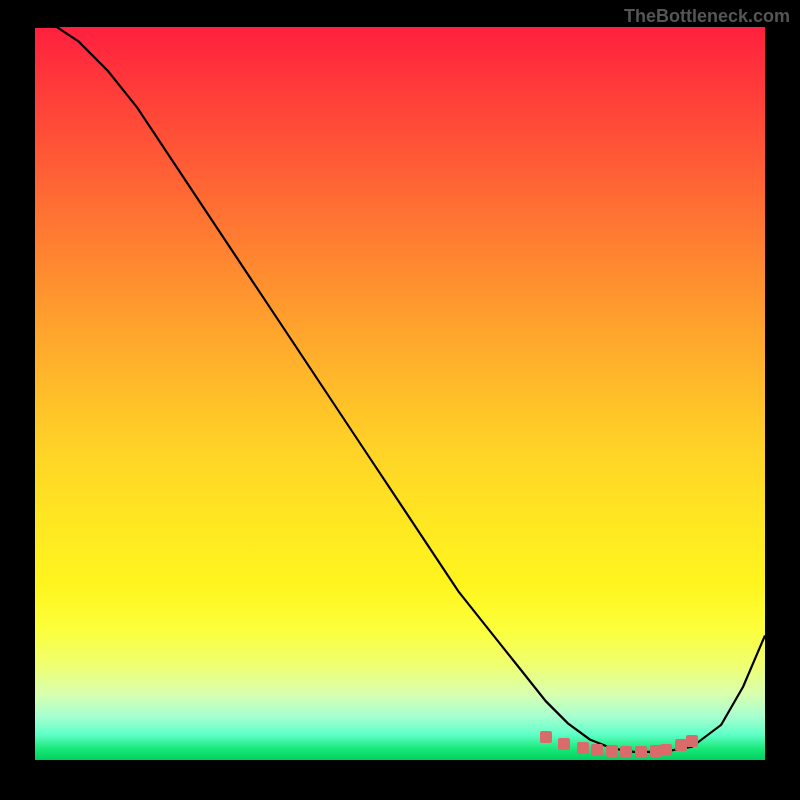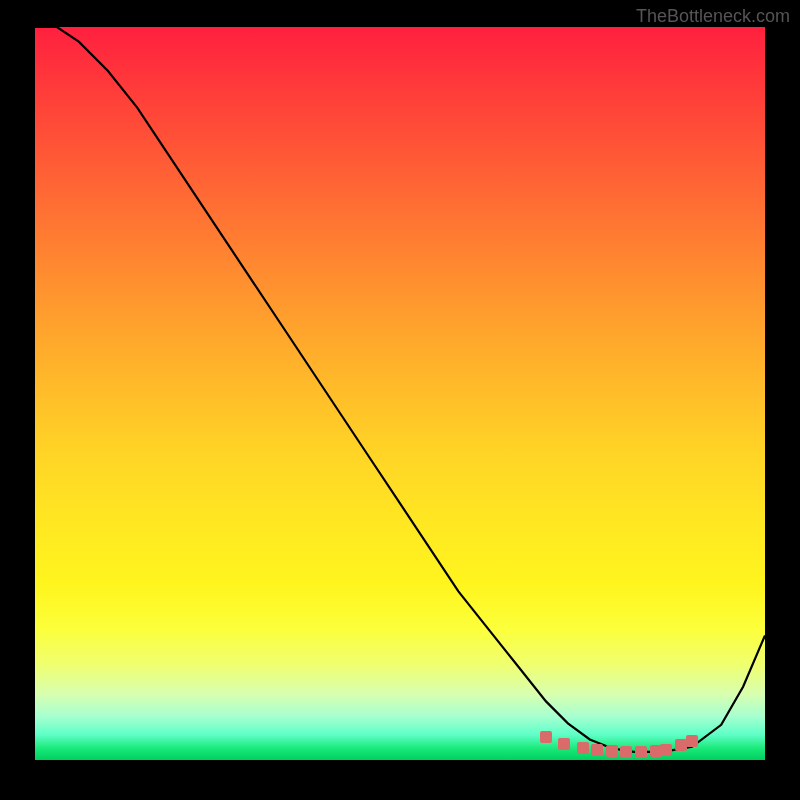--- a/index.html
+++ b/index.html
@@ -10,21 +10,21 @@
     font-family: Arial, sans-serif;
     position: relative;
     overflow: hidden;
   }
   .watermark {
     position: absolute;
     top: 6px;
     right: 10px;
     color: #555;
     font-size: 18px;
-    font-weight: 400;
+    font-weight: 700;
     z-index: 10;
   }
   .chart-area {
     position: absolute;
     left: 35px;
     top: 27px;
     width: 730px;
     height: 733px;
     background: linear-gradient(to bottom,
       #ff203f 0%,

